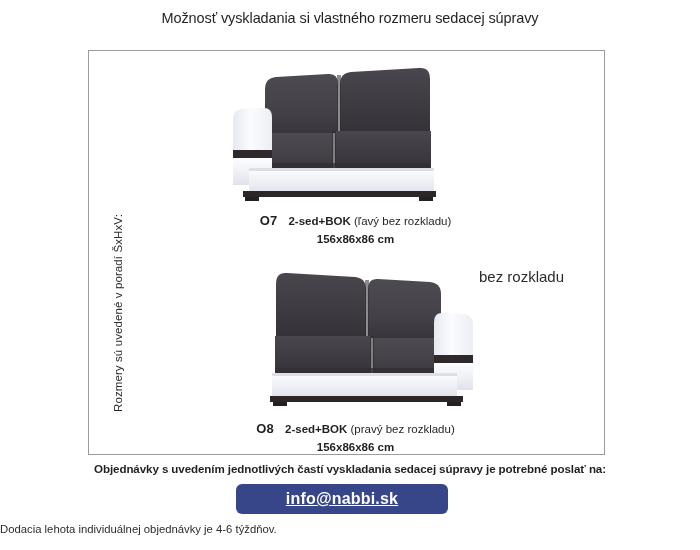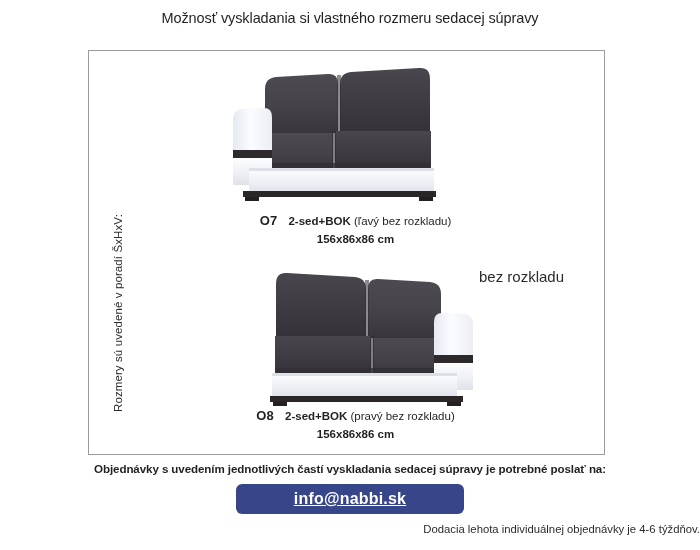--- a/index.html
+++ b/index.html
@@ -75,21 +75,21 @@
   .item-label {
     position: absolute;
     width: 535px;
     left: 88px;
     text-align: center;
     font-size: 11.5px;
     line-height: 1.45;
     color: #231f20;
   }
   #label-o7 { top: 212px; }
-  #label-o8 { top: 407px; }
+  #label-o8 { top: 420px; }
 
   .item-label .row1 { display: block; }
   .item-label .row2 { display: block; }
   .code {
     font-weight: bold;
     font-size: 13px;
     margin-right: 11px;
     letter-spacing: 0.2px;
   }
   .model {
@@ -125,21 +125,21 @@
     font-size: 11.6px;
     font-weight: bold;
     color: #231f20;
     letter-spacing: -0.1px;
   }
 
   .email-button {
     position: absolute;
     left: 236px;
     top: 484px;
-    width: 228px;
+    width: 212px;
     height: 30px;
     border-radius: 6px;
     background: #374589;
     color: #ffffff;
     font-size: 16px;
     font-weight: bold;
     display: flex;
     align-items: center;
     justify-content: center;
     border: none;
@@ -147,21 +147,21 @@
     font-family: "Liberation Sans", sans-serif;
     letter-spacing: 0.2px;
     box-sizing: border-box;
   }
 
   .delivery-line {
     position: absolute;
     left: 0;
     top: 523px;
     width: 700px;
-    text-align: right;
+    text-align: left;
     font-size: 11.3px;
     color: #2b2b2b;
   }
 </style>
 </head>
 <body>
 
 <div class="title">
   <span class="line">Možnosť vyskladania si vlastného rozmeru sedacej súpravy</span>
 </div>

